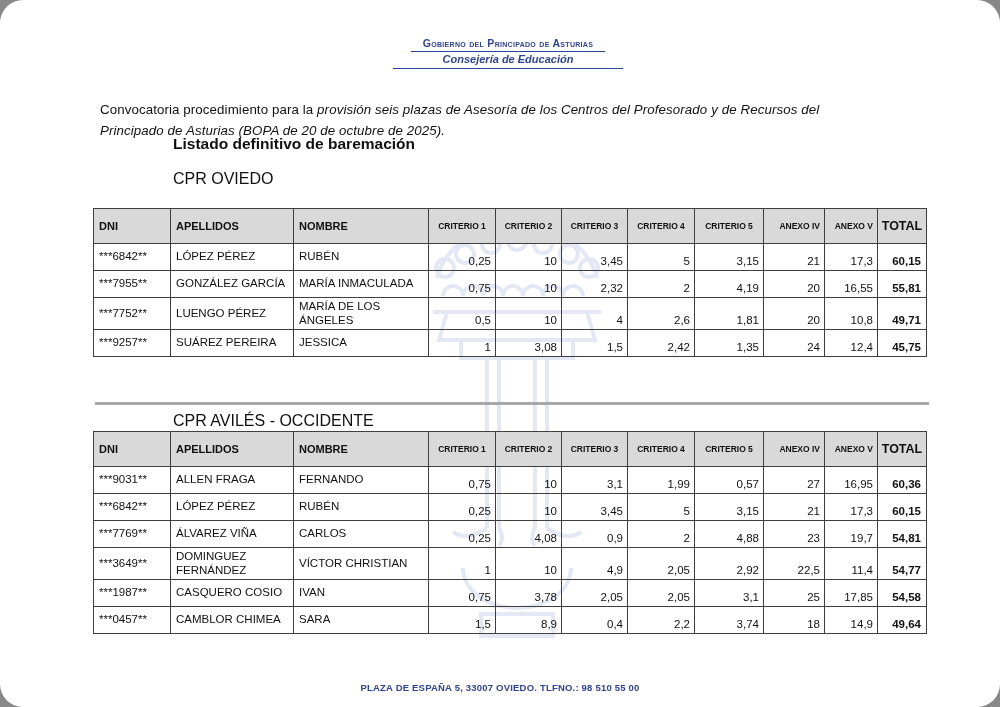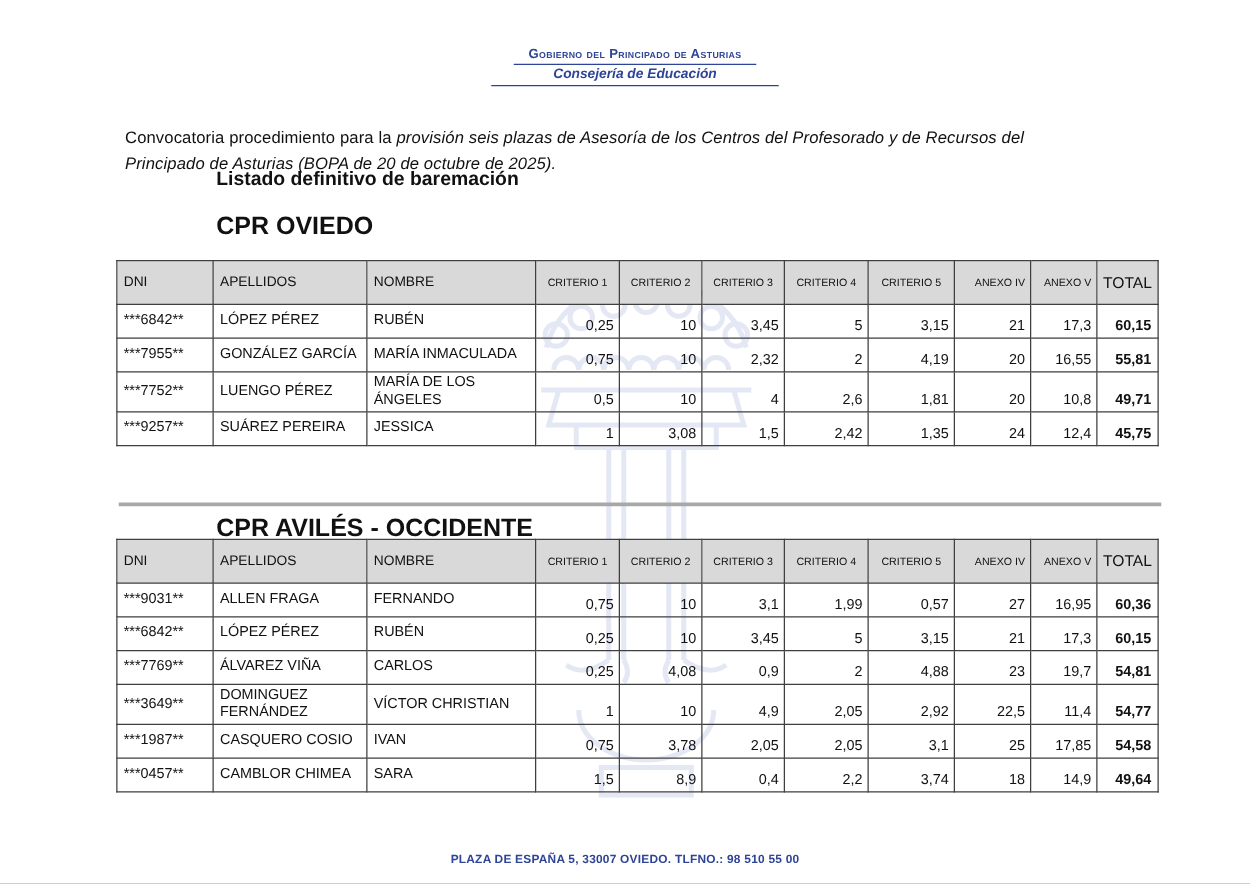--- a/index.html
+++ b/index.html
@@ -6,40 +6,40 @@
     --accent:#2e4496;
     --thead-bg:#d9d9d9;
     --border:#3f3f3f;
     --divider:#a8a8a8;
     --watermark:#e4e8f5;
   }
   *{box-sizing:border-box;}
   html,body{margin:0;padding:0;background:#888;}
   .page{
     position:relative;width:1000px;height:707px;margin:0 auto;background:#ffffff;
-    font-family:"Liberation Sans",sans-serif;color:#111;overflow:hidden;
+    font-family:"Liberation Sans",sans-serif;color:#111;overflow:hidden;border-radius:23px;
   }
   
   .gov-header{position:absolute;top:37px;left:8px;width:1000px;display:flex;flex-direction:column;align-items:center;color:var(--accent);z-index:2;}
   .gov-line1{font-size:10.5px;font-weight:bold;font-variant:small-caps;letter-spacing:.3px;padding:0 12px 2px;border-bottom:1px solid var(--accent);}
   .gov-line2{font-size:11px;font-weight:bold;padding:1px 50px 3px;border-bottom:1px solid var(--accent);font-style:italic;}
   
   .intro{position:absolute;left:100px;top:86px;width:786px;font-size:13.3px;line-height:21px;letter-spacing:.1px;z-index:2;}
   .intro .it{font-style:italic;}
   
   .doc-title{position:absolute;left:173px;top:135px;margin:0;font-size:15.5px;font-weight:bold;z-index:2;}
-  .section-heading{position:absolute;margin:0;font-size:20px;font-weight:bold;z-index:2;}
+  .section-heading{position:absolute;margin:0;font-size:16px;font-weight:normal;z-index:2;}
   #heading-0{left:173px;top:170px;}
   #heading-1{left:173px;top:412px;}
   
   .score-table{position:absolute;left:93px;width:833px;border-collapse:collapse;table-layout:fixed;z-index:1;}
   #table-0{top:208px;}
   #table-1{top:431px;}
   .score-table th,.score-table td{border:1px solid var(--border);overflow:hidden;}
-  .score-table thead th{background:var(--thead-bg);height:17px;font-weight:normal;}
+  .score-table thead th{background:var(--thead-bg);height:17px;font-weight:bold;}
   .h-text{text-align:left;font-size:11px;padding:2px 3px 2px 5px;vertical-align:middle;}
   .h-crit{text-align:center;font-size:8.5px;vertical-align:middle;padding:12px 1px;}
   .h-anexo{text-align:right;font-size:8.5px;vertical-align:middle;padding:2px 4px 2px 1px;}
   .h-total{text-align:center;font-size:12.5px;vertical-align:middle;padding:2px 1px;}
   .score-table td{height:27px;font-size:11.5px;}
   .c-text{text-align:left;vertical-align:middle;padding:2px 3px 2px 5px;line-height:13.5px;}
   .c-num{text-align:right;vertical-align:bottom;padding:0 4px 3px 1px;}
   .c-total{text-align:right;vertical-align:bottom;font-weight:bold;font-size:12.5px;padding:0 5px 3px 1px;}
   
   .divider{position:absolute;left:95px;top:402px;width:834px;height:3px;background:var(--divider);z-index:1;}

